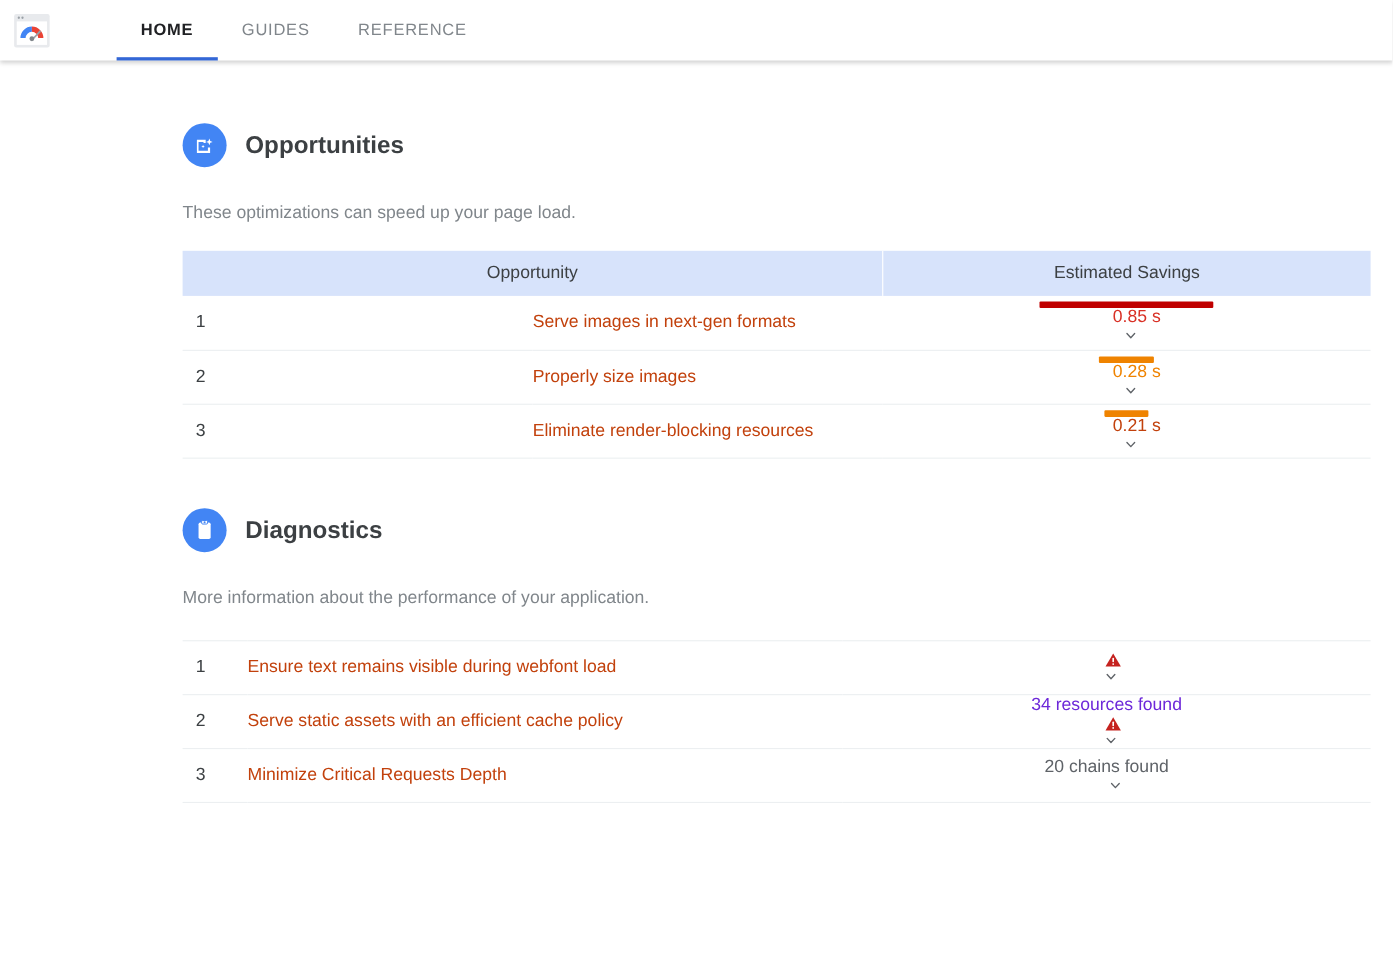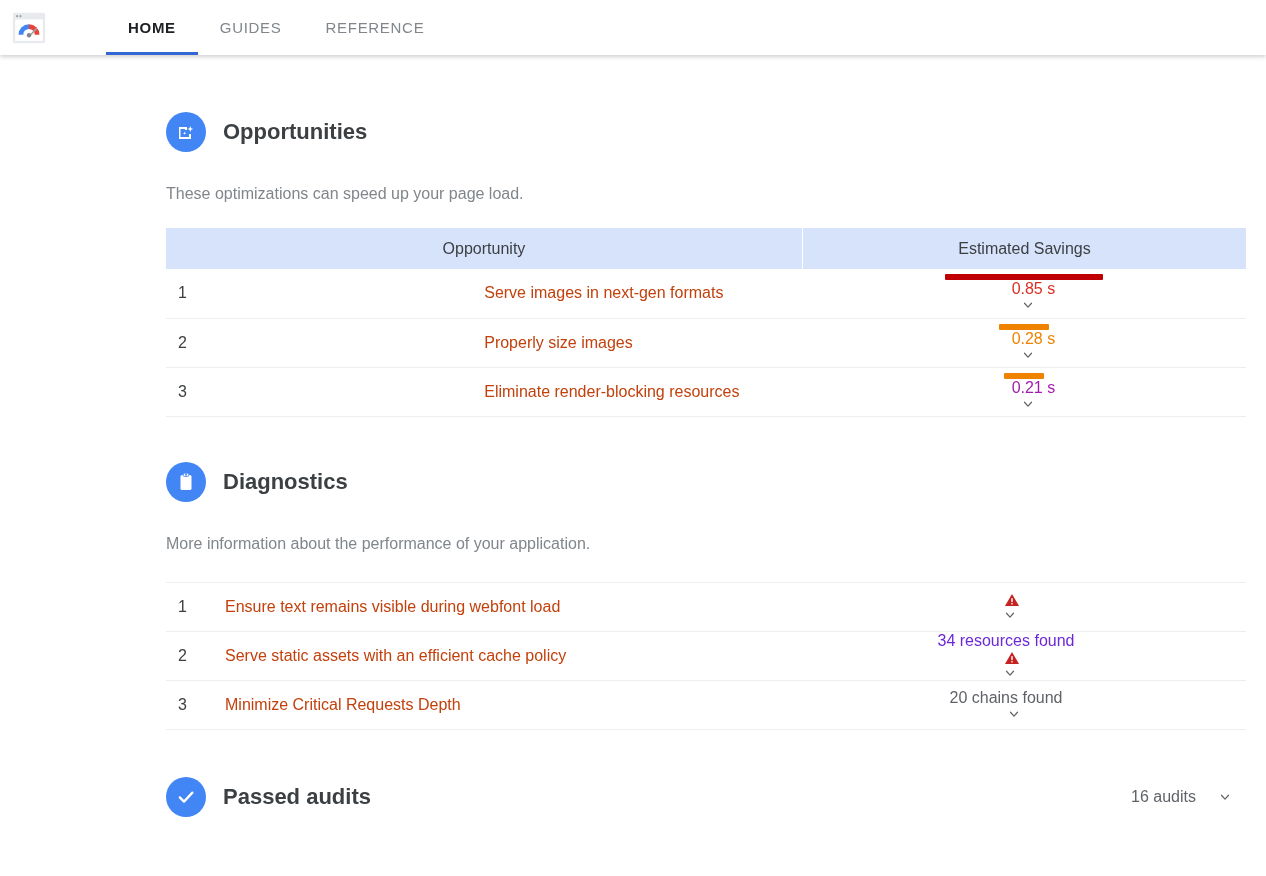--- a/index.html
+++ b/index.html
@@ -297,21 +297,21 @@
               </span>
             </div>
           </td>
         </tr>
         <tr class="audit-row">
           <td class="cell-index">3</td>
           <td class="cell-title">Eliminate render-blocking resources</td>
           <td class="cell-value">
             <div class="value-wrap">
               <span class="savings-bar" style="width:40px;background:#ef8300;"></span>
-              <span class="savings-text" style="color:#a21caf;">0.21 s</span>
+              <span class="savings-text" style="color:#c2410c;">0.21 s</span>
               <span class="chevron">
                 <svg width="14" height="14" viewBox="0 0 24 24">
                     <path d="M6 9 L12 15.5 L18 9" fill="none" stroke="#5f6368" stroke-width="2.1" stroke-linecap="round" stroke-linejoin="round"></path>
                   </svg>
               </span>
             </div>
           </td>
         </tr>
       </tbody>
     </table>
@@ -387,32 +387,14 @@
                     <path d="M6 9 L12 15.5 L18 9" fill="none" stroke="#5f6368" stroke-width="2.1" stroke-linecap="round" stroke-linejoin="round"></path>
                   </svg>
               </span>
             </div>
           </td>
         </tr>
       </tbody>
     </table>
   </div>
 
-  <div class="content" style="margin-top:47px;">
-    <div class="passed-row">
-      <span class="section-icon">
-        <svg width="24" height="24" viewBox="0 0 24 24" xmlns="http://www.w3.org/2000/svg">
-          <path d="M5.8 12.4 L10 16.6 L18.4 7.6" fill="none" stroke="#ffffff" stroke-width="2.3" stroke-linecap="round" stroke-linejoin="round"></path>
-        </svg>
-      </span>
-      <span class="section-title">Passed audits</span>
-      <span class="passed-right">
-        <span class="passed-count">16 audits</span>
-        <span class="chevron" style="margin-left:22px;margin-right:14px;">
-          <svg width="14" height="14" viewBox="0 0 24 24">
-              <path d="M6 9 L12 15.5 L18 9" fill="none" stroke="#5f6368" stroke-width="2.1" stroke-linecap="round" stroke-linejoin="round"></path>
-            </svg>
-        </span>
-      </span>
-    </div>
-  </div>
 
 </div>
 
 </body></html>

